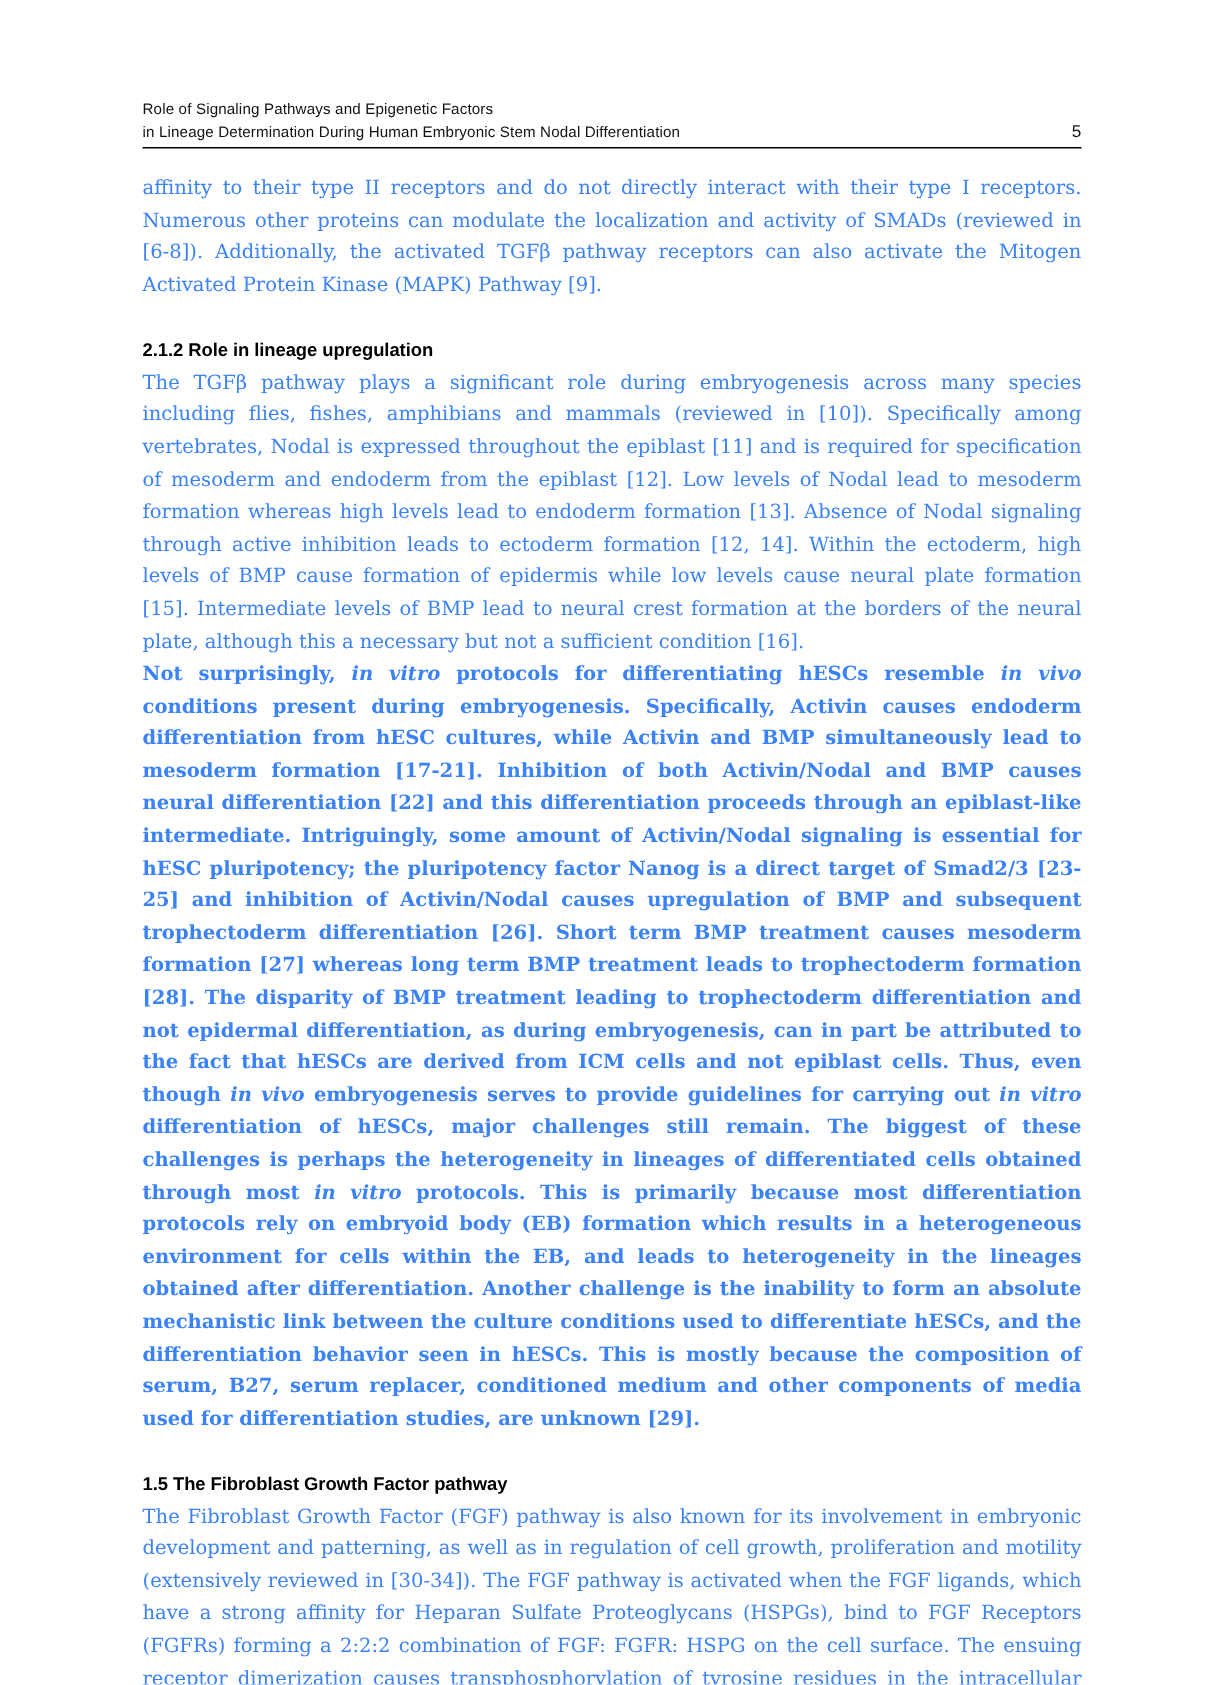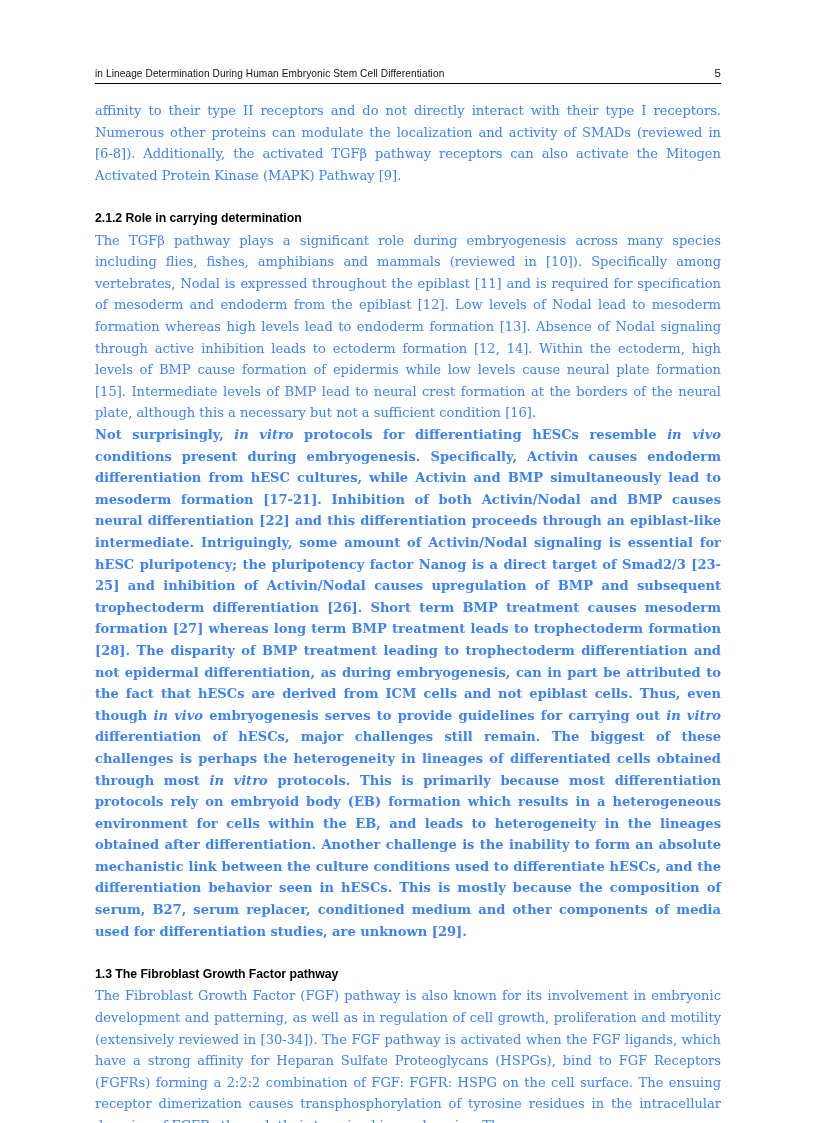--- a/index.html
+++ b/index.html
@@ -87,33 +87,34 @@
     font-style: italic;
   }
 </style>
 </head>
 <body>
 
 <div class="page">
   <div class="content">
 
     <div class="runhead">
-      <span class="hline">in Lineage Determination During Human Embryonic Stem Cell Differentiation</span>
+      <span class="hline">Role of Signaling Pathways and Epigenetic Factors</span>
+      <span class="hline">in Lineage Determination During Human Embryonic Stem Nodal Differentiation</span>
       <span class="pageno">5</span>
     </div>
 
     <div class="body-block">
 
       <p class="para">affinity to their type II receptors and do not directly interact with their type I receptors. Numerous other proteins can modulate the localization and activity of SMADs (reviewed in [6-8]). Additionally, the activated TGFβ pathway receptors can also activate the Mitogen Activated Protein Kinase (MAPK) Pathway [9].</p>
 
-      <h2 class="section spaced">2.1.2 Role in carrying determination</h2>
+      <h2 class="section spaced">2.1.2 Role in lineage upregulation</h2>
 
       <p class="para">The TGFβ pathway plays a significant role during embryogenesis across many species including flies, fishes, amphibians and mammals (reviewed in [10]). Specifically among vertebrates, Nodal is expressed throughout the epiblast [11] and is required for specification of mesoderm and endoderm from the epiblast [12]. Low levels of Nodal lead to mesoderm formation whereas high levels lead to endoderm formation [13]. Absence of Nodal signaling through active inhibition leads to ectoderm formation [12, 14]. Within the ectoderm, high levels of BMP cause formation of epidermis while low levels cause neural plate formation [15]. Intermediate levels of BMP lead to neural crest formation at the borders of the neural plate, although this a necessary but not a sufficient condition [16].</p>
 
       <p class="para"><span>Not surprisingly, </span><em class="it">in vitro</em><span> protocols for differentiating hESCs resemble </span><em class="it">in vivo</em><span> conditions present during embryogenesis. Specifically, Activin causes endoderm differentiation from hESC cultures, while Activin and BMP simultaneously lead to mesoderm formation [17-21]. Inhibition of both Activin/Nodal and BMP causes neural differentiation [22] and this differentiation proceeds through an epiblast-like intermediate. Intriguingly, some amount of Activin/Nodal signaling is essential for hESC pluripotency; the pluripotency factor Nanog is a direct target of Smad2/3 [23-25] and inhibition of Activin/Nodal causes upregulation of BMP and subsequent trophectoderm differentiation [26]. Short term BMP treatment causes mesoderm formation [27] whereas long term BMP treatment leads to trophectoderm formation [28]. The disparity of BMP treatment leading to trophectoderm differentiation and not epidermal differentiation, as during embryogenesis, can in part be attributed to the fact that hESCs are derived from ICM cells and not epiblast cells. Thus, even though </span><em class="it">in vivo</em><span> embryogenesis serves to provide guidelines for carrying out </span><em class="it">in vitro</em><span> differentiation of hESCs, major challenges still remain. The biggest of these challenges is perhaps the heterogeneity in lineages of differentiated cells obtained through most </span><em class="it">in vitro</em><span> protocols. This is primarily because most differentiation protocols rely on embryoid body (EB) formation which results in a heterogeneous environment for cells within the EB, and leads to heterogeneity in the lineages obtained after differentiation. Another challenge is the inability to form an absolute mechanistic link between the culture conditions used to differentiate hESCs, and the differentiation behavior seen in hESCs. This is mostly because the composition of serum, B27, serum replacer, conditioned medium and other components of media used for differentiation studies, are unknown [29].</span></p>
 
-      <h2 class="section spaced">1.3 The Fibroblast Growth Factor pathway</h2>
+      <h2 class="section spaced">1.5 The Fibroblast Growth Factor pathway</h2>
 
       <p class="para">The Fibroblast Growth Factor (FGF) pathway is also known for its involvement in embryonic development and patterning, as well as in regulation of cell growth, proliferation and motility (extensively reviewed in [30-34]). The FGF pathway is activated when the FGF ligands, which have a strong affinity for Heparan Sulfate Proteoglycans (HSPGs), bind to FGF Receptors (FGFRs) forming a 2:2:2 combination of FGF: FGFR: HSPG on the cell surface. The ensuing receptor dimerization causes transphosphorylation of tyrosine residues in the intracellular domains of FGFRs through their tyrosine kinase domains. The</p>
 
     </div>
   </div>
 </div>
 
 </body></html>

